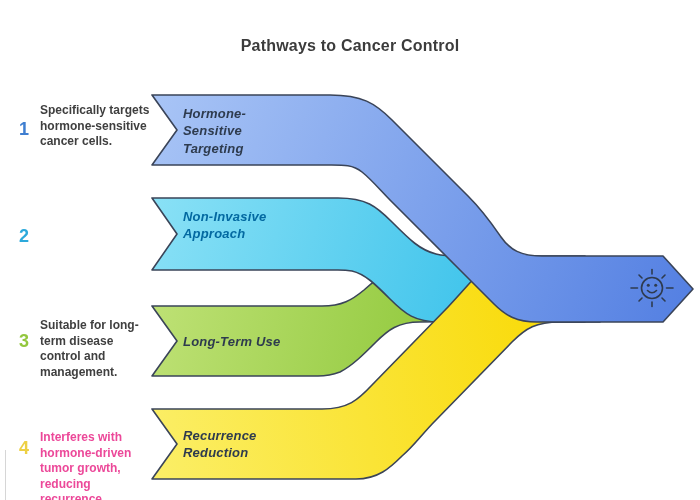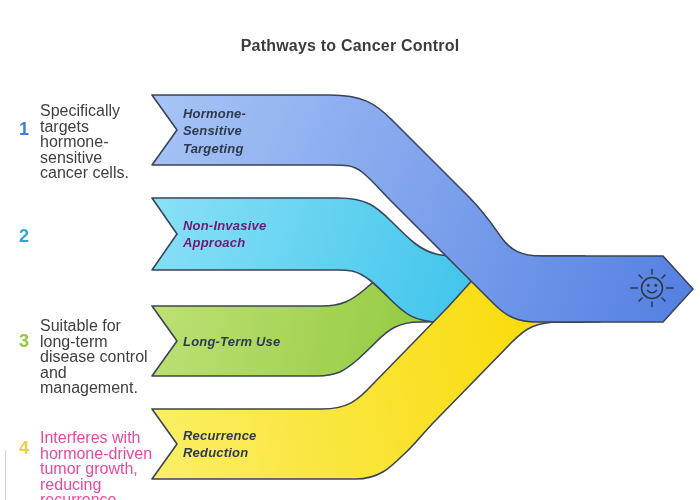--- a/index.html
+++ b/index.html
@@ -10,21 +10,21 @@
   #bands{position:absolute;left:0;top:0;width:700px;height:500px;}
   .abs{position:absolute;}
   .title{
     left:0;top:37px;width:700px;text-align:center;
     font-size:16px;font-weight:bold;letter-spacing:.2px;
   }
   .stepnum{
     width:24px;text-align:center;font-size:18px;font-weight:bold;left:12px;
   }
   .stepdesc{
-    left:40px;width:114px;font-size:16px;line-height:15.5px;
+    left:40px;width:114px;font-size:12px;line-height:15.5px;font-weight:bold;
   }
   .bannerlabel{
     left:183px;width:106px;font-size:13px;font-weight:bold;line-height:17.3px;
     letter-spacing:.2px;
     font-style:italic;
   }
   .resultlabel{
     left:516px;width:100px;text-align:right;font-size:13px;font-weight:bold;
     line-height:17px;letter-spacing:.2px;
   }
@@ -81,21 +81,21 @@
 
   <div class="abs edge-line"></div>
 
   <div class="abs title" style="color: rgb(60, 60, 60);">Pathways to Cancer Control</div>
 
   <div class="abs stepnum" style="top: 119px; color: rgb(63, 126, 208);">1</div>
   <div class="abs stepdesc" style="top: 103px; color: rgb(63, 63, 63);">Specifically targets hormone-sensitive cancer cells.</div>
   <div class="abs bannerlabel" style="top: 105px; color: rgb(46, 59, 78);">Hormone-Sensitive Targeting</div>
 
   <div class="abs stepnum" style="top: 226px; color: rgb(44, 169, 219);">2</div>
-  <div class="abs bannerlabel" style="top: 217px; color: #701a75;">Non-Invasive Approach</div>
+  <div class="abs bannerlabel" style="top: 208px; color: #0369a1;">Non-Invasive Approach</div>
 
   <div class="abs stepnum" style="top: 331px; color: rgb(147, 199, 62);">3</div>
   <div class="abs stepdesc" style="top: 318px; color: rgb(63, 63, 63);">Suitable for long-term disease control and management.</div>
   <div class="abs bannerlabel" style="top: 333px; color: rgb(46, 59, 78);">Long-Term Use</div>
 
   <div class="abs stepnum" style="top: 438px; color: rgb(237, 208, 68);">4</div>
   <div class="abs stepdesc" style="top: 430px; color: #ec4899;">Interferes with hormone-driven tumor growth, reducing recurrence.</div>
   <div class="abs bannerlabel" style="top: 427px; color: rgb(46, 59, 78);">Recurrence Reduction</div>
 
 

